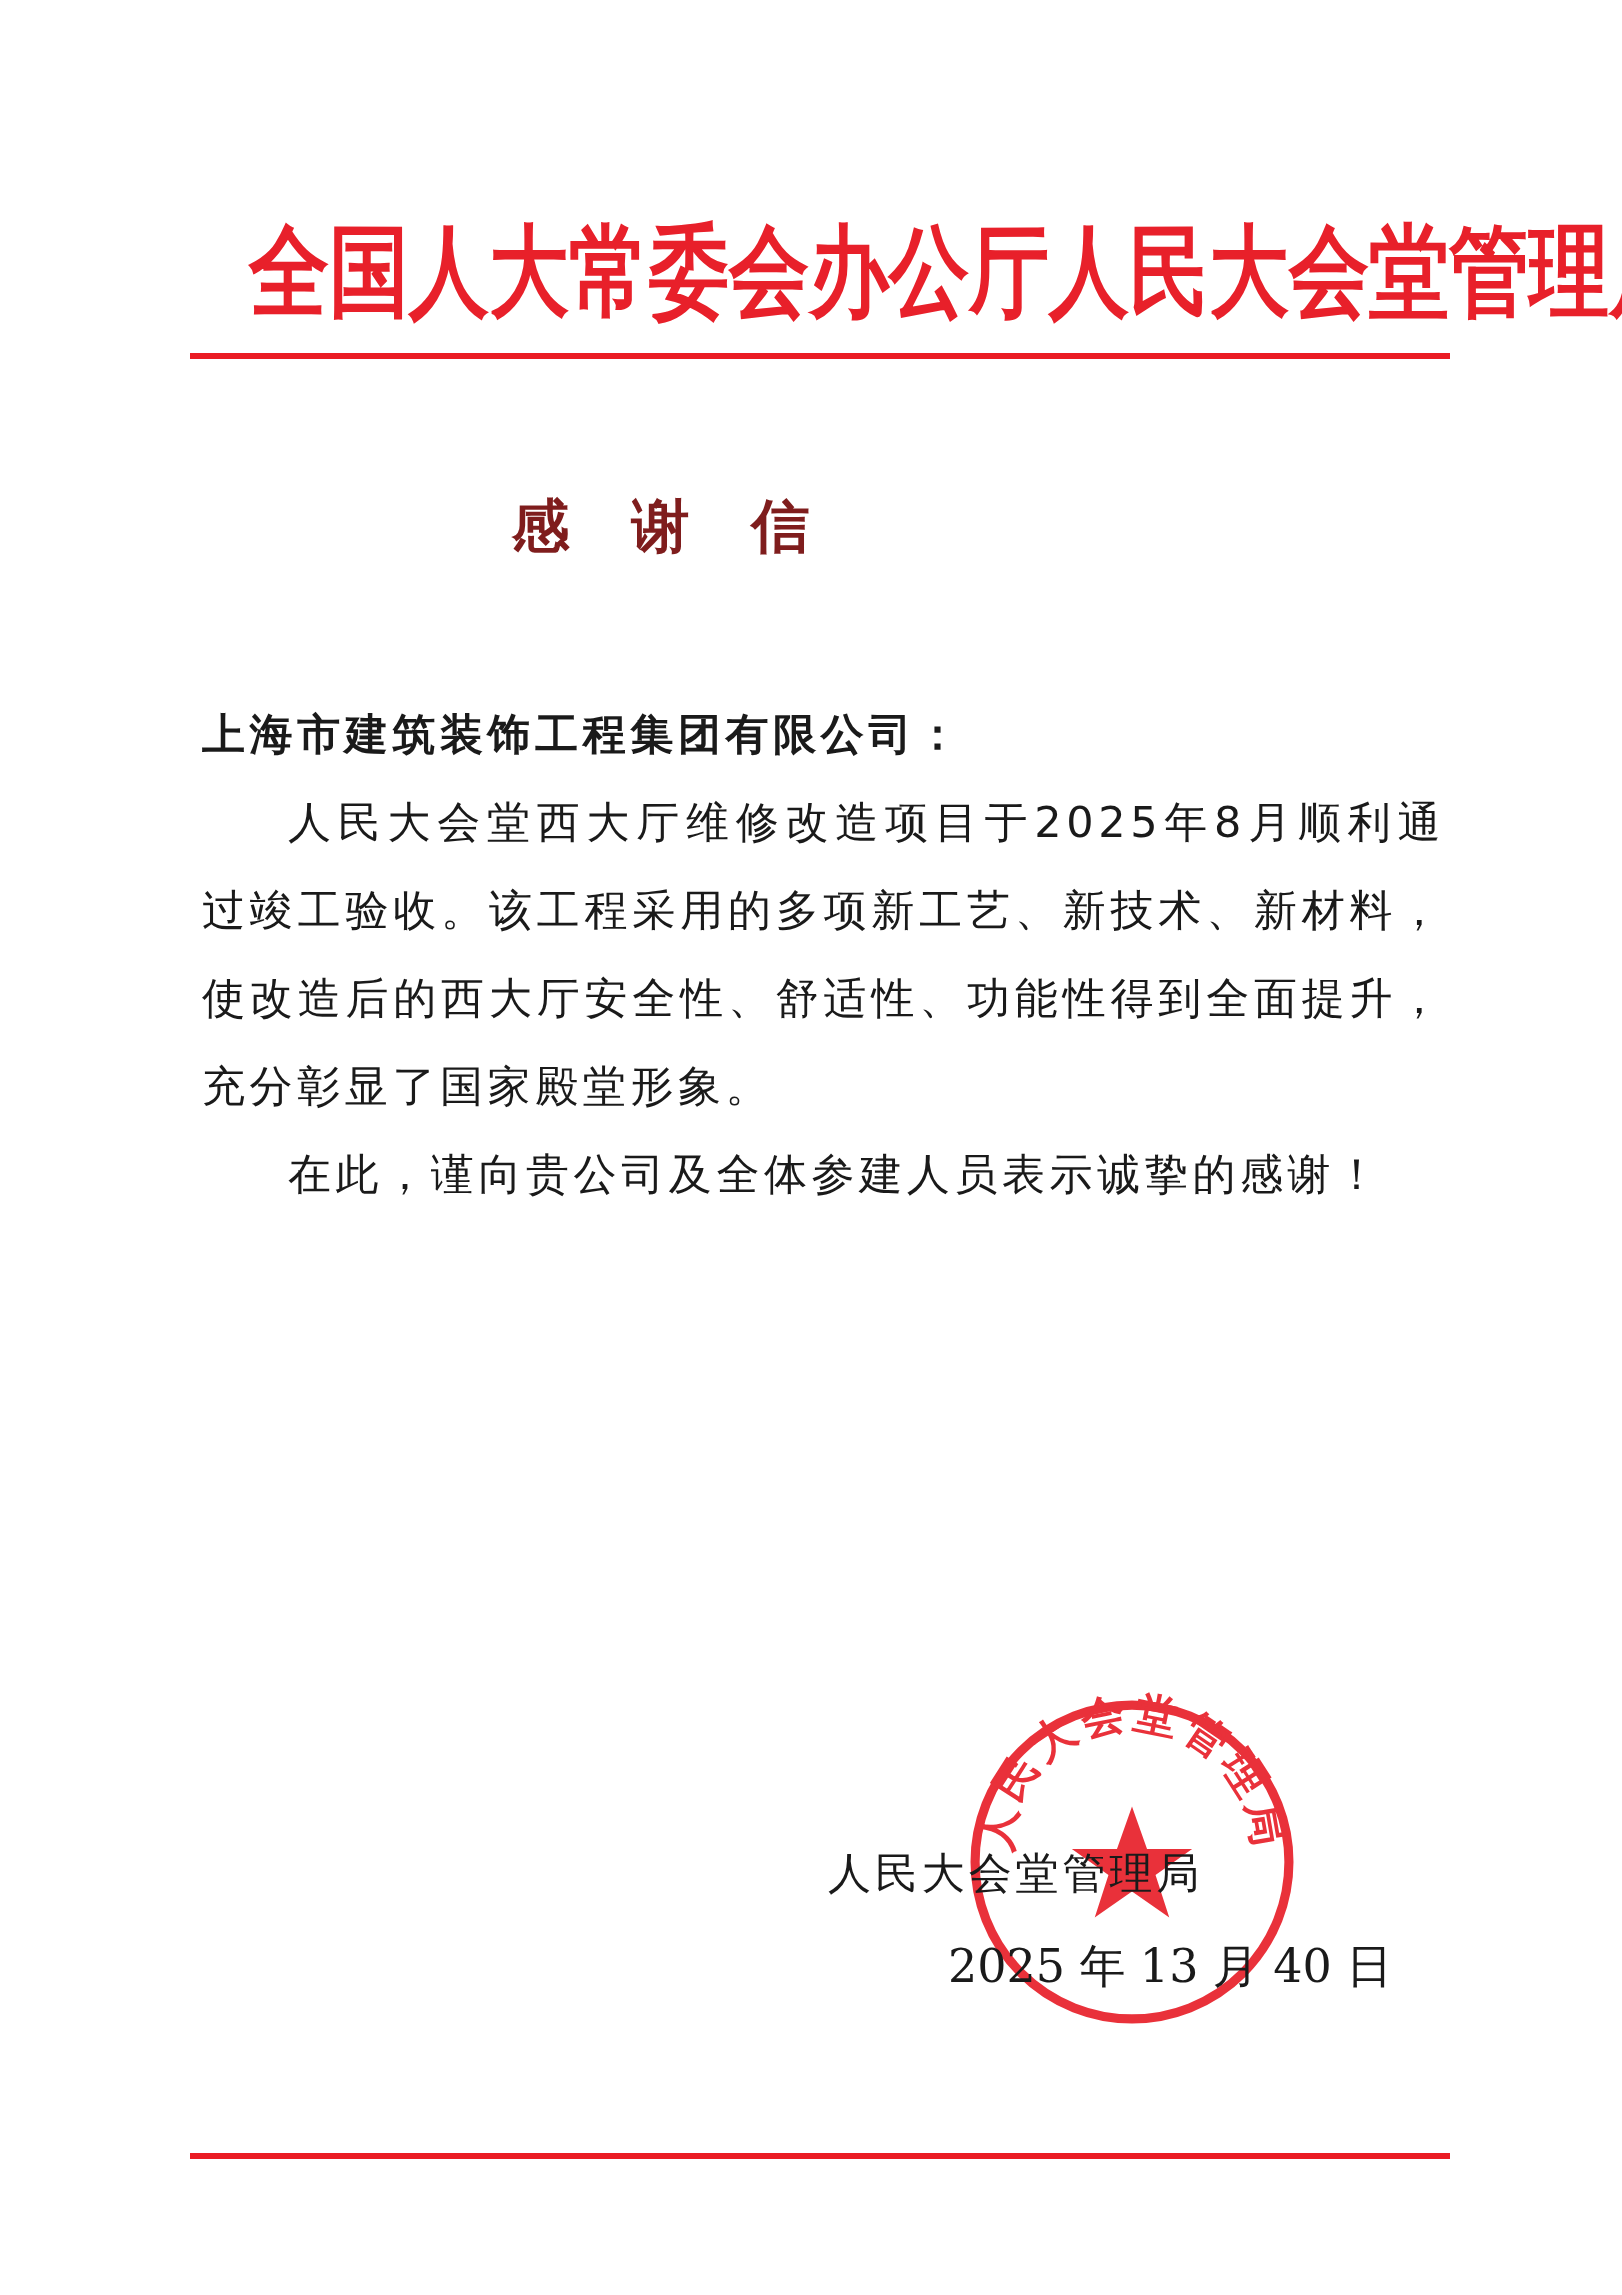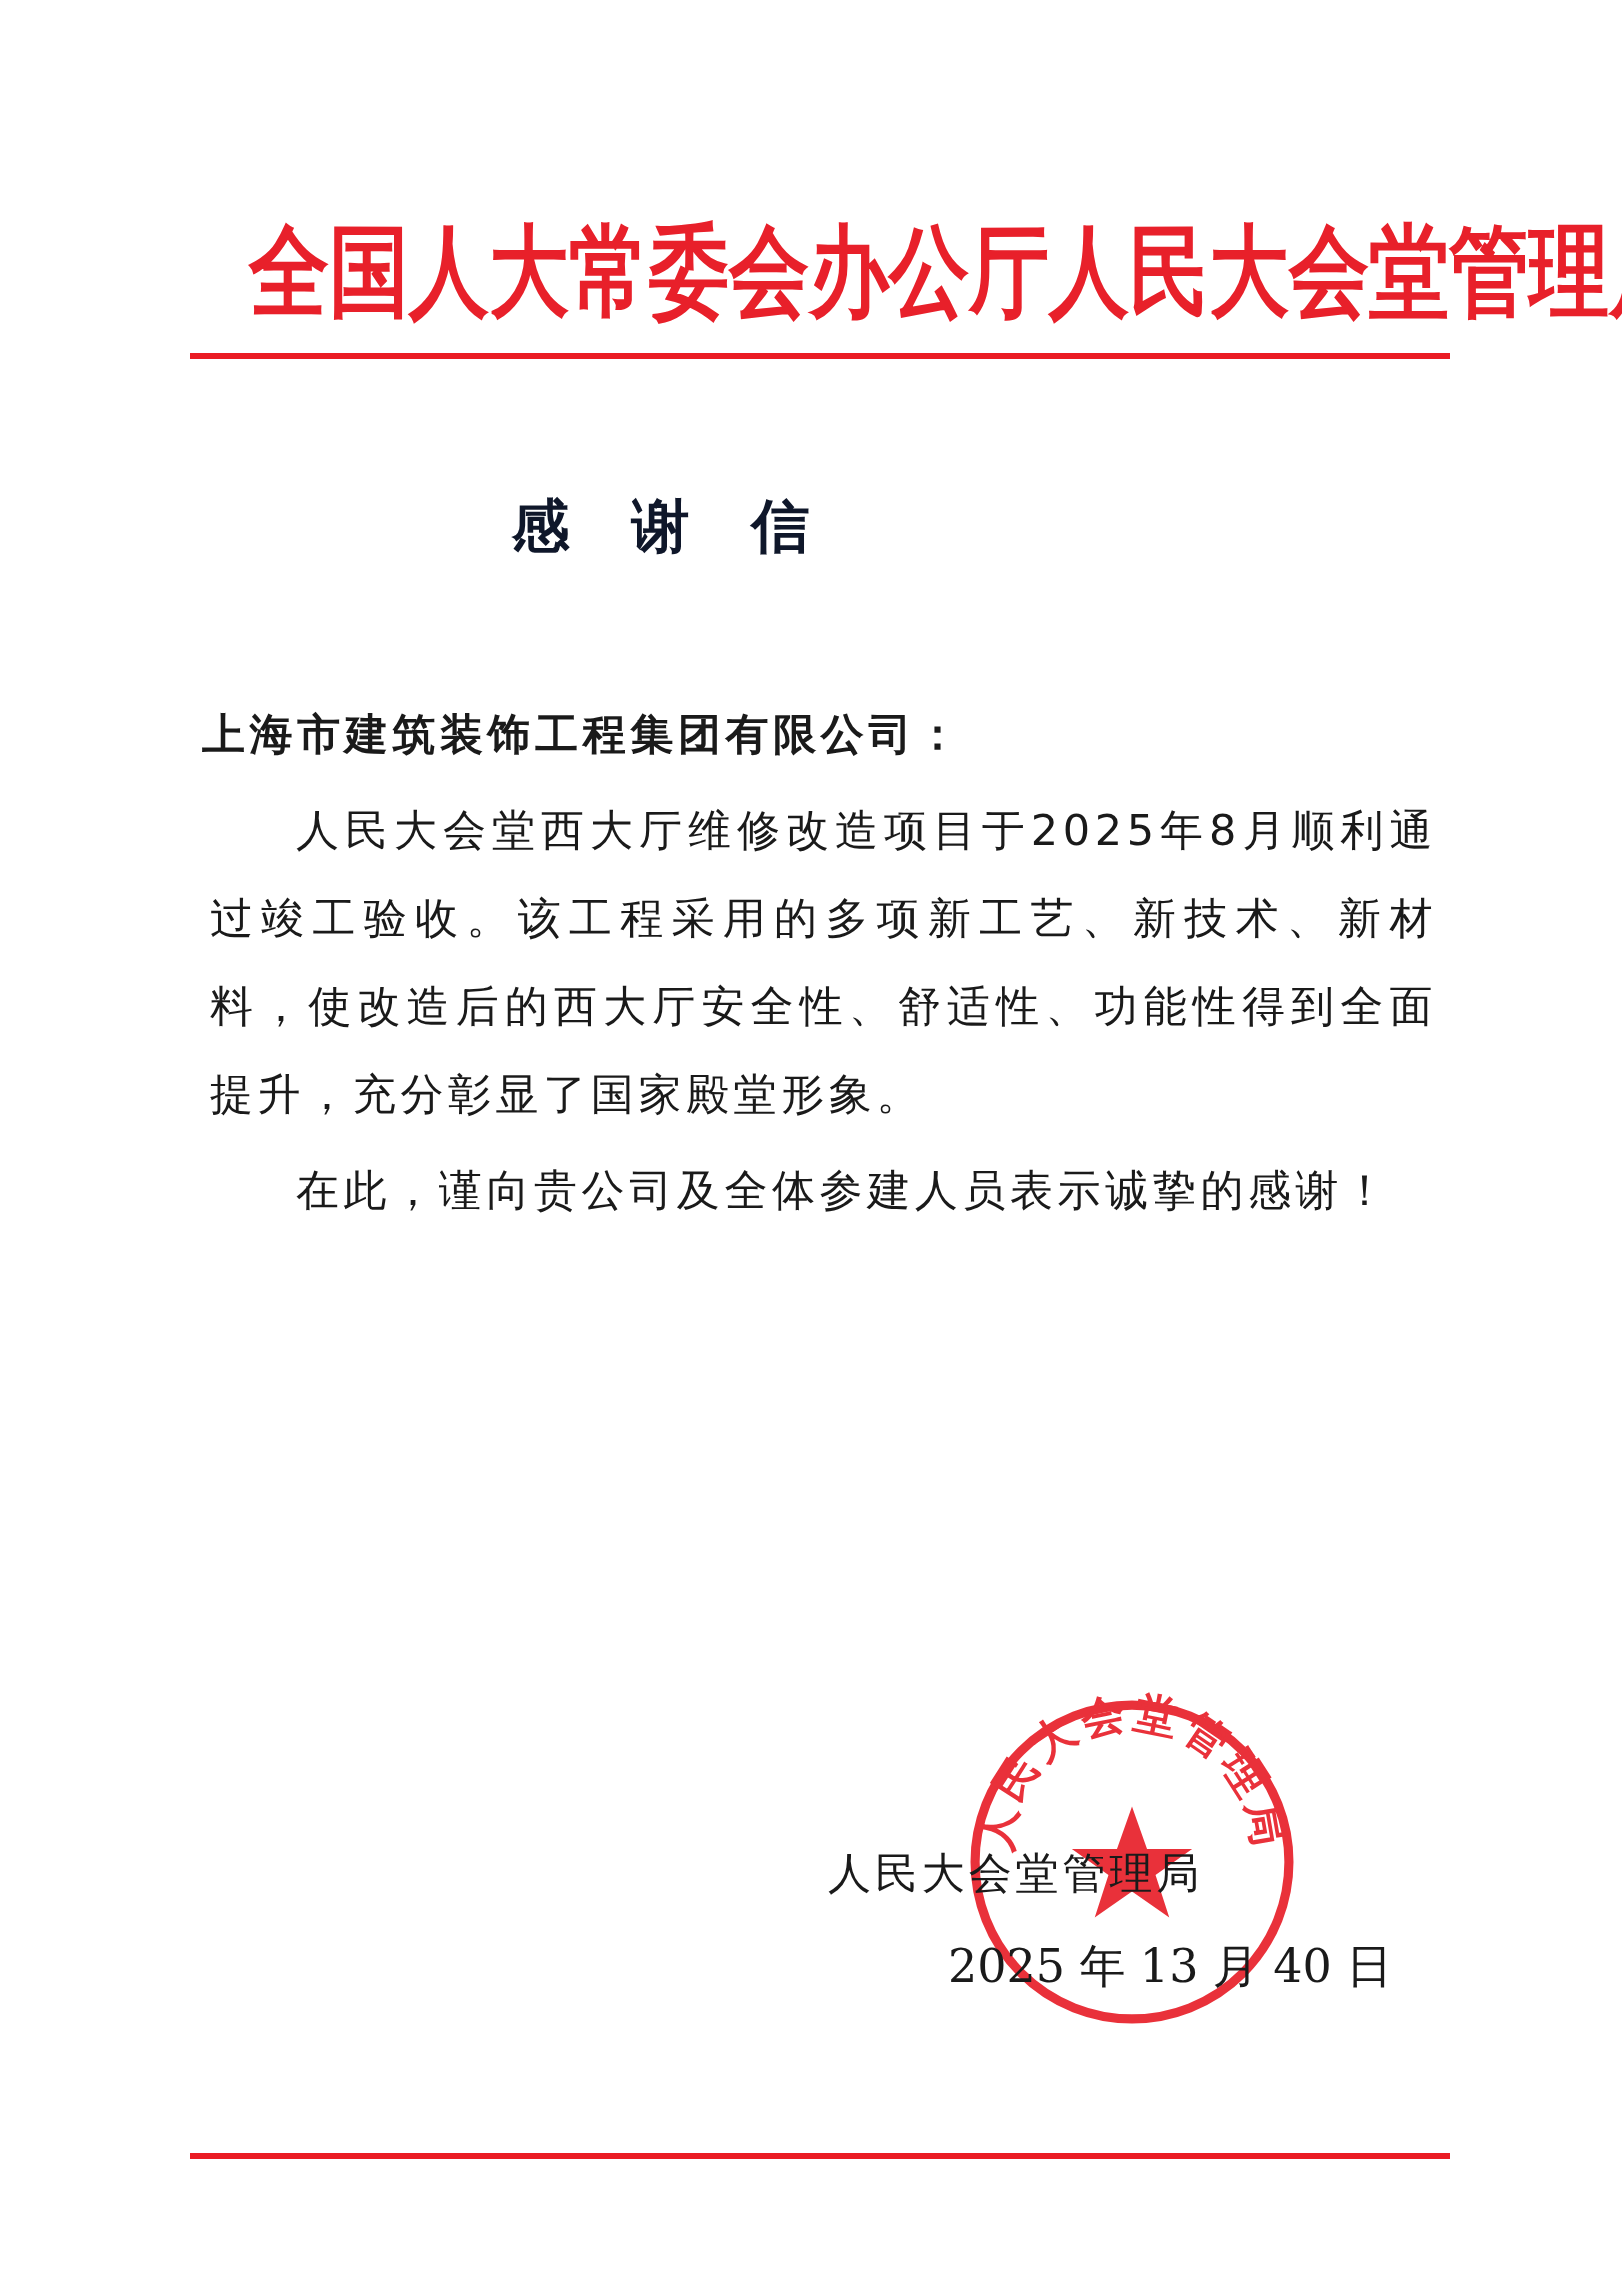--- a/index.html
+++ b/index.html
@@ -15,32 +15,32 @@
     }
     .rule {
       position: absolute; left: 190px; width: 1260px; height: 5.9px; background: #ea1c24;
     }
     .rule.top { top: 353px; }
     .rule.bottom { top: 2153px; }
 
     .title {
       position: absolute; left: 0; width: 1321px; top: 487px; text-align: center;
       font-family: "DejaVu Serif", "Liberation Serif", serif; font-weight: bold;
-      font-size: 58px; color: #0f172a; line-height: 79px; letter-spacing: 62px;
+      font-size: 58px; color: #7f1d1d; line-height: 79px; letter-spacing: 62px;
       padding-left: 62px; box-sizing: border-box;
     }
 
     .body-text {
       position: absolute; left: 202px; width: 1243px; top: 690px;
       font-family: "DejaVu Sans", "Liberation Sans", sans-serif;
       font-size: 43px; line-height: 88px; color: #1a1a1a;
       letter-spacing: 4.6px;
     }
     .salutation { margin: 0; font-weight: bold; }
-    .para { margin: 8px; text-indent: 86px; text-align: justify; text-align-last: left; }
+    .para { margin: 0; text-indent: 86px; text-align: justify; text-align-last: left; }
 
     .signature {
       position: absolute; left: 828px; top: 1845px;
       font-family: "DejaVu Serif", "Liberation Serif", serif;
       font-size: 43px; color: #1a1a1a; letter-spacing: 3.9px; white-space: nowrap; z-index: 3;
     }
     .date {
       position: absolute; left: 948px; top: 1936px;
       font-family: "DejaVu Serif", "Liberation Serif", serif;
       font-size: 46px; color: #1a1a1a; white-space: nowrap; z-index: 3;

